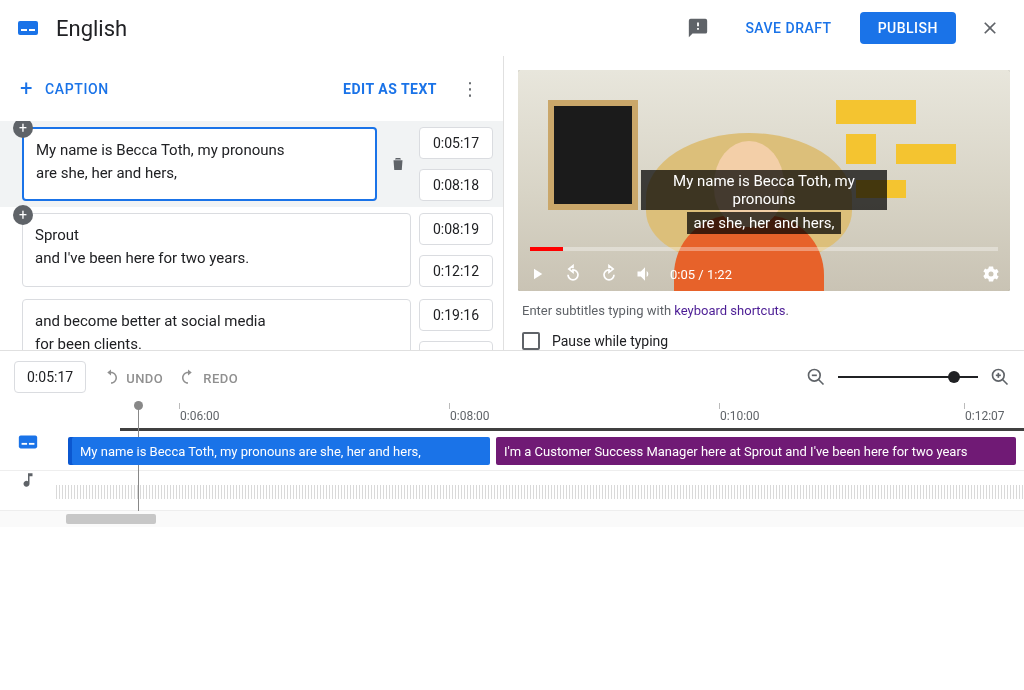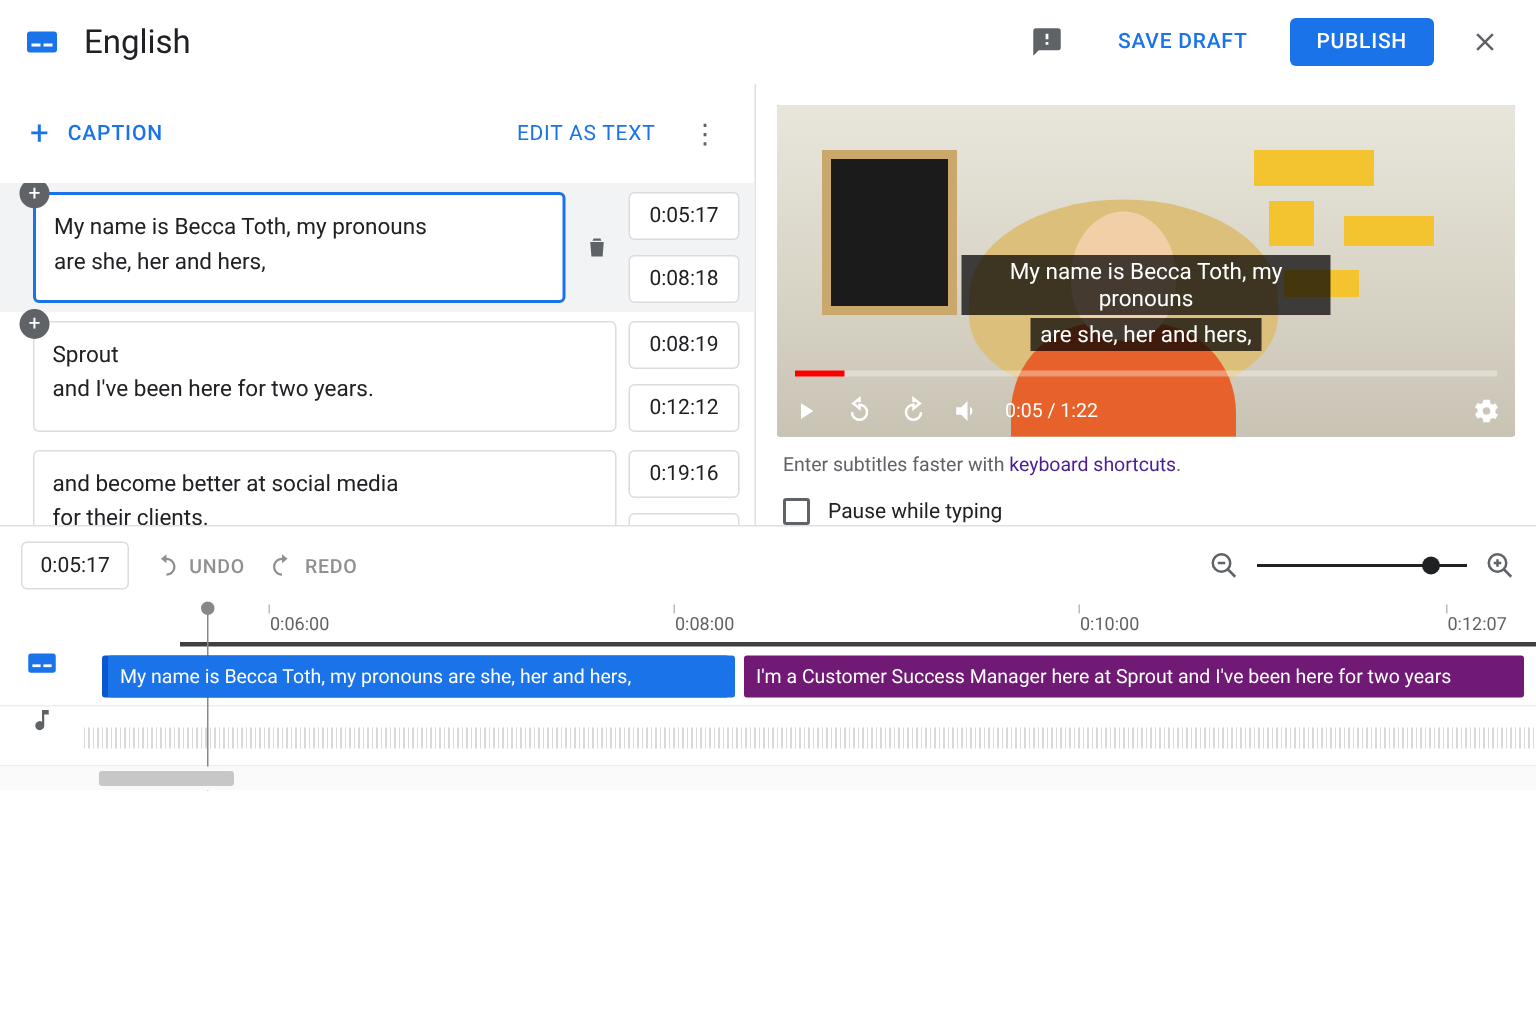--- a/index.html
+++ b/index.html
@@ -11,21 +11,21 @@
 .topbar .spacer{flex:1}
 .btn-text{color:#1a73e8;font-weight:500;font-size:14px;letter-spacing:.5px;background:none;border:none;padding:8px 12px;cursor:pointer}
 .btn-primary{background:#1a73e8;color:#fff;font-weight:500;font-size:14px;letter-spacing:.5px;border:none;padding:8px 18px;border-radius:4px;cursor:pointer}
 .icon-btn{background:none;border:none;cursor:pointer;padding:8px;color:#5f6368;display:flex;align-items:center;justify-content:center}
 .main{flex:1;display:flex;min-height:0}
 .left{width:504px;display:flex;flex-direction:column;border-right:1px solid #e0e0e0}
 .left-header{display:flex;align-items:center;padding:14px 16px 14px 20px;gap:8px}
 .add-caption{display:flex;align-items:center;gap:12px;color:#1a73e8;font-weight:500;font-size:14px;letter-spacing:.6px;cursor:pointer}
 .add-caption .plus{font-size:22px;font-weight:400}
 .left-header .spacer2{flex:1}
-.edit-as-text{color:#1a73e8;font-weight:400;font-size:14px;letter-spacing:.5px;background:none;border:none;cursor:pointer}
+.edit-as-text{color:#1a73e8;font-weight:700;font-size:14px;letter-spacing:.5px;background:none;border:none;cursor:pointer}
 .kebab{font-size:18px;margin-left:8px}
 .caption-list{flex:1;overflow-y:auto;position:relative;padding:0 0 8px 0}
 .caption-row{display:flex;align-items:stretch;padding:6px 10px 6px 22px;gap:8px;position:relative}
 .caption-row.selected{background:#f1f3f4}
 .caption-box{flex:1;border:1px solid #dadce0;border-radius:4px;padding:10px 12px;font-size:15px;line-height:1.55;background:#fff}
 .caption-row.selected .caption-box{border:2px solid #1a73e8}
 .trash{align-self:center;color:#5f6368;padding:0 4px}
 .times{display:flex;flex-direction:column;gap:10px;justify-content:center}
 .time-pill{border:1px solid #dadce0;border-radius:4px;padding:7px 12px;font-size:14px;min-width:74px;text-align:center;background:#fff}
 .add-bubble{position:absolute;left:13px;width:20px;height:20px;border-radius:50%;background:#5f6368;color:#fff;display:flex;align-items:center;justify-content:center;font-size:14px;z-index:5}
@@ -154,21 +154,21 @@
           <div class="times">
             <div class="time-pill">0:08:19</div>
             <div class="time-pill">0:12:12</div>
           </div>
         </div>
 
 
         <div class="caption-row">
           <div class="caption-box">
             <div>and become better at social media</div>
-            <div>for their clients.</div>
+            <div>for been clients.</div>
           </div>
           <div class="times">
             <div class="time-pill">0:19:16</div>
             <div class="time-pill">0:21:15</div>
           </div>
         </div>
       </div>
     </div>
 
     <div class="right">
@@ -218,21 +218,21 @@
           <div class="time">0:05 / 1:22</div>
           <div class="sp"></div>
           <div class="ctrl">
               <svg width="20" height="20" viewBox="0 0 24 24" fill="#fff">
                 <path d="M19.14 12.94a7 7 0 000-1.88l2.03-1.58-2-3.46-2.39.96a7 7 0 00-1.63-.94L14.5 3h-5l-.65 2.54a7 7 0 00-1.63.94l-2.39-.96-2 3.46 2.03 1.58a7 7 0 000 1.88L2.83 14.5l2 3.46 2.39-.96c.5.38 1.05.7 1.63.94L9.5 21h5l.65-2.54c.58-.24 1.13-.56 1.63-.94l2.39.96 2-3.46-2.03-1.58zM12 15a3 3 0 110-6 3 3 0 010 6z"></path>
               </svg>
             </div>
         </div>
       </div>
       <div class="hint">
-        <span>Enter subtitles faster with </span><a href="#">keyboard shortcuts</a><span>.</span>
+        <span>Enter subtitles typing with </span><a href="#">keyboard shortcuts</a><span>.</span>
       </div>
       <div class="pause-row">
         <div class="chk"></div>
         <span>Pause while typing</span>
       </div>
     </div>
   </div>
 
   <div class="timeline">
     <div class="tl-top">

